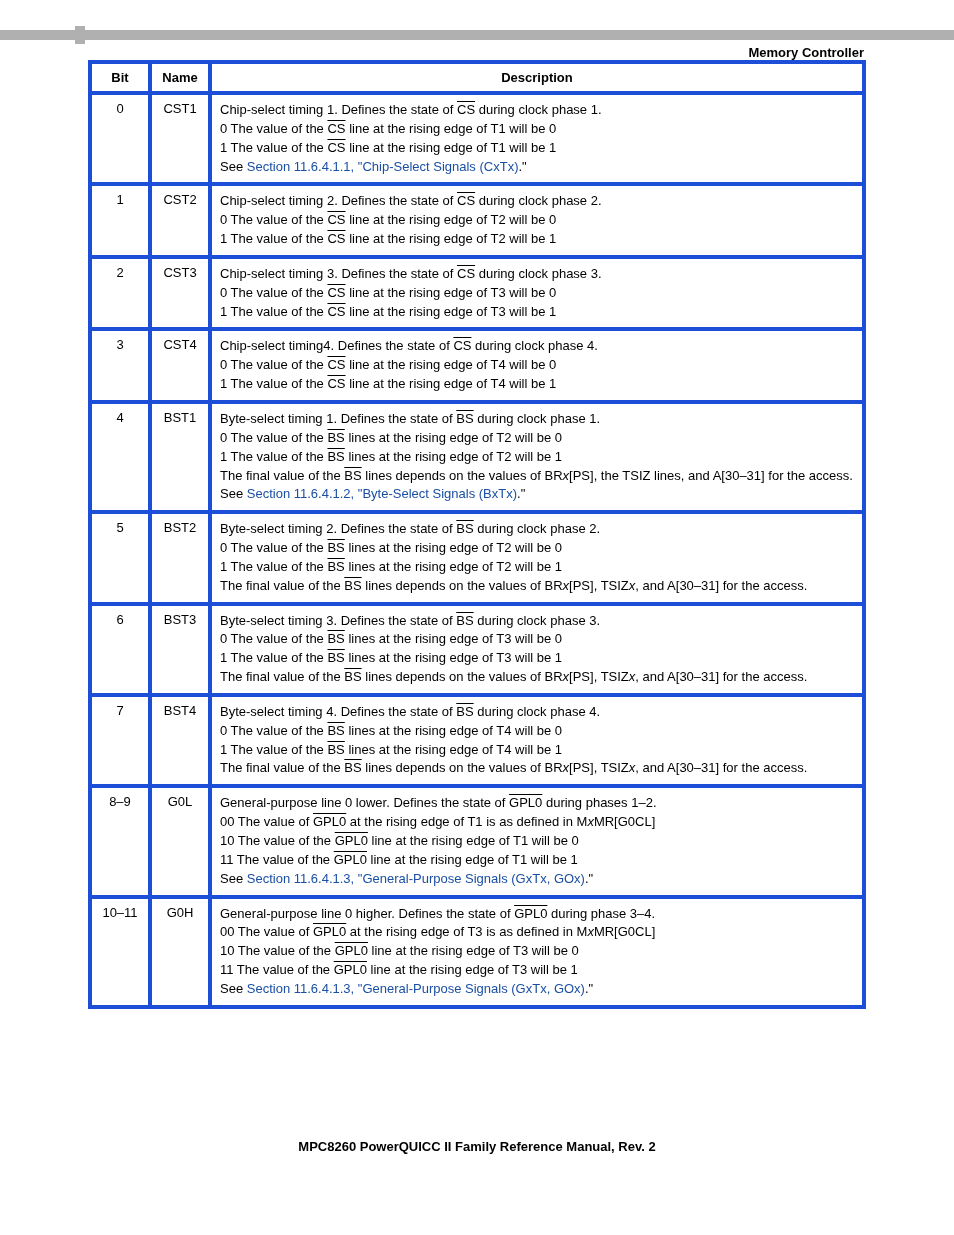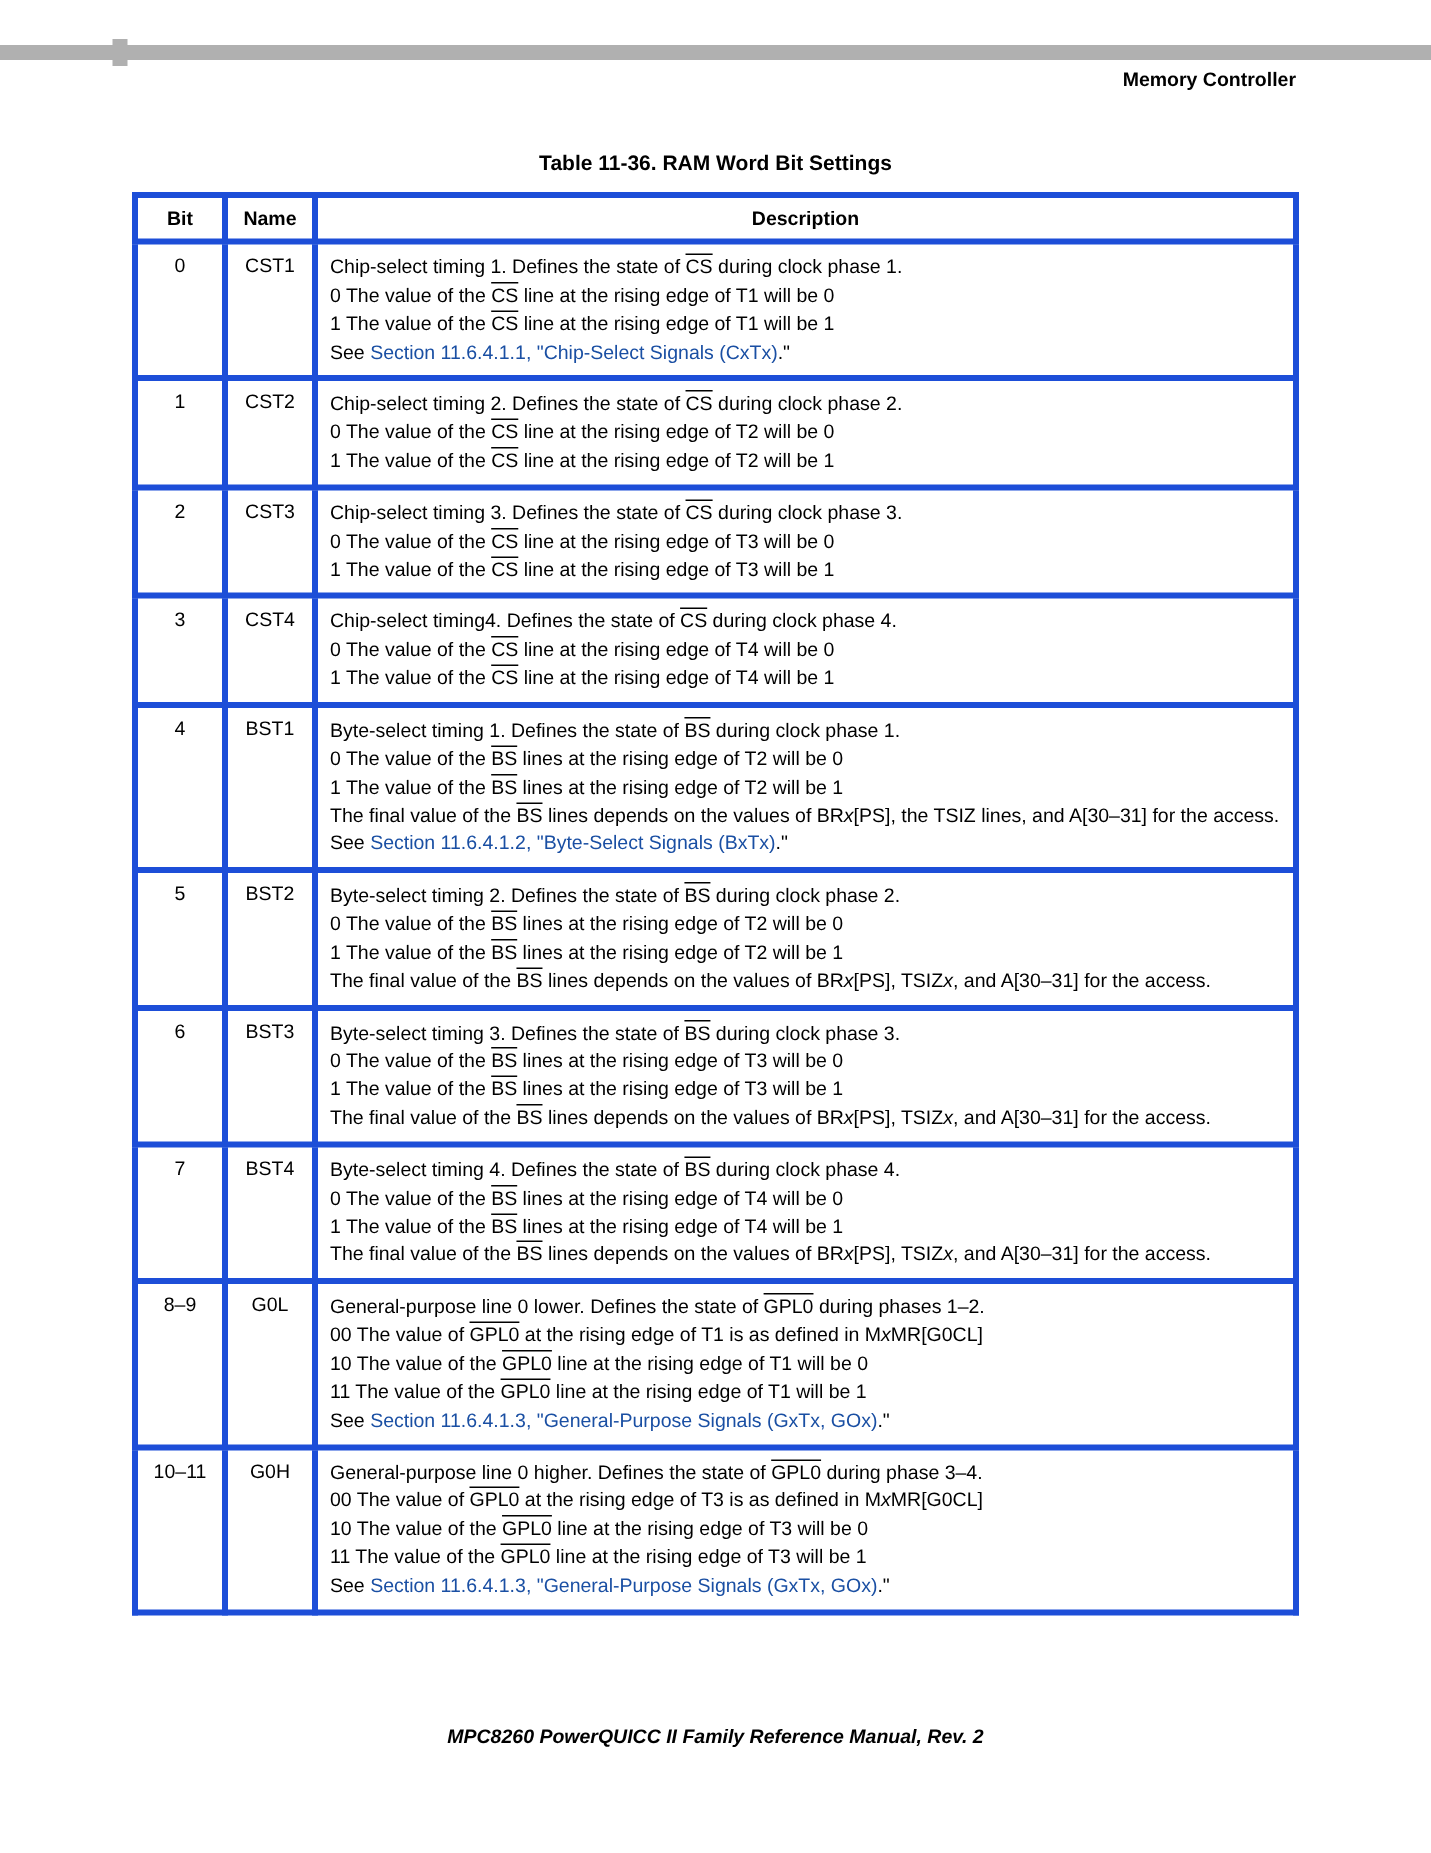--- a/index.html
+++ b/index.html
@@ -56,45 +56,43 @@
     text-align: center;
   }
   td.bit-col { text-align: center; width: 60px; }
   td.name-col { text-align: center; width: 60px; margin-left: 31px; }
   td.desc-col { line-height: 1.45; }
   .ov { text-decoration: overline; }
   .link { color: #1a4fa3; }
   .ital { font-style: italic; }
   .footer {
     position: absolute;
-    bottom: 50px;
+    bottom: 61px;
     width: 100%;
     padding: 0 88px;
-    font-style: italic;
   }
   .footer-title {
     text-align: center;
     font-size: 13px;
     font-weight: bold;
     margin-bottom: 20px;
   }
   .footer-row {
     display: flex;
     justify-content: space-between;
     font-size: 14px;
   }
 </style>
 </head>
 <body>
 
 <div class="top-bar"></div>
 <div class="header-title">Memory Controller</div>
 
 <div class="content">
-  <div class="table-caption">Table 11-36. RAM Word Bit Settings</div>
 
   <table>
     <thead>
       <tr>
         <th>Bit</th>
         <th>Name</th>
         <th>Description</th>
       </tr>
     </thead>
     <tbody id="tbody">

